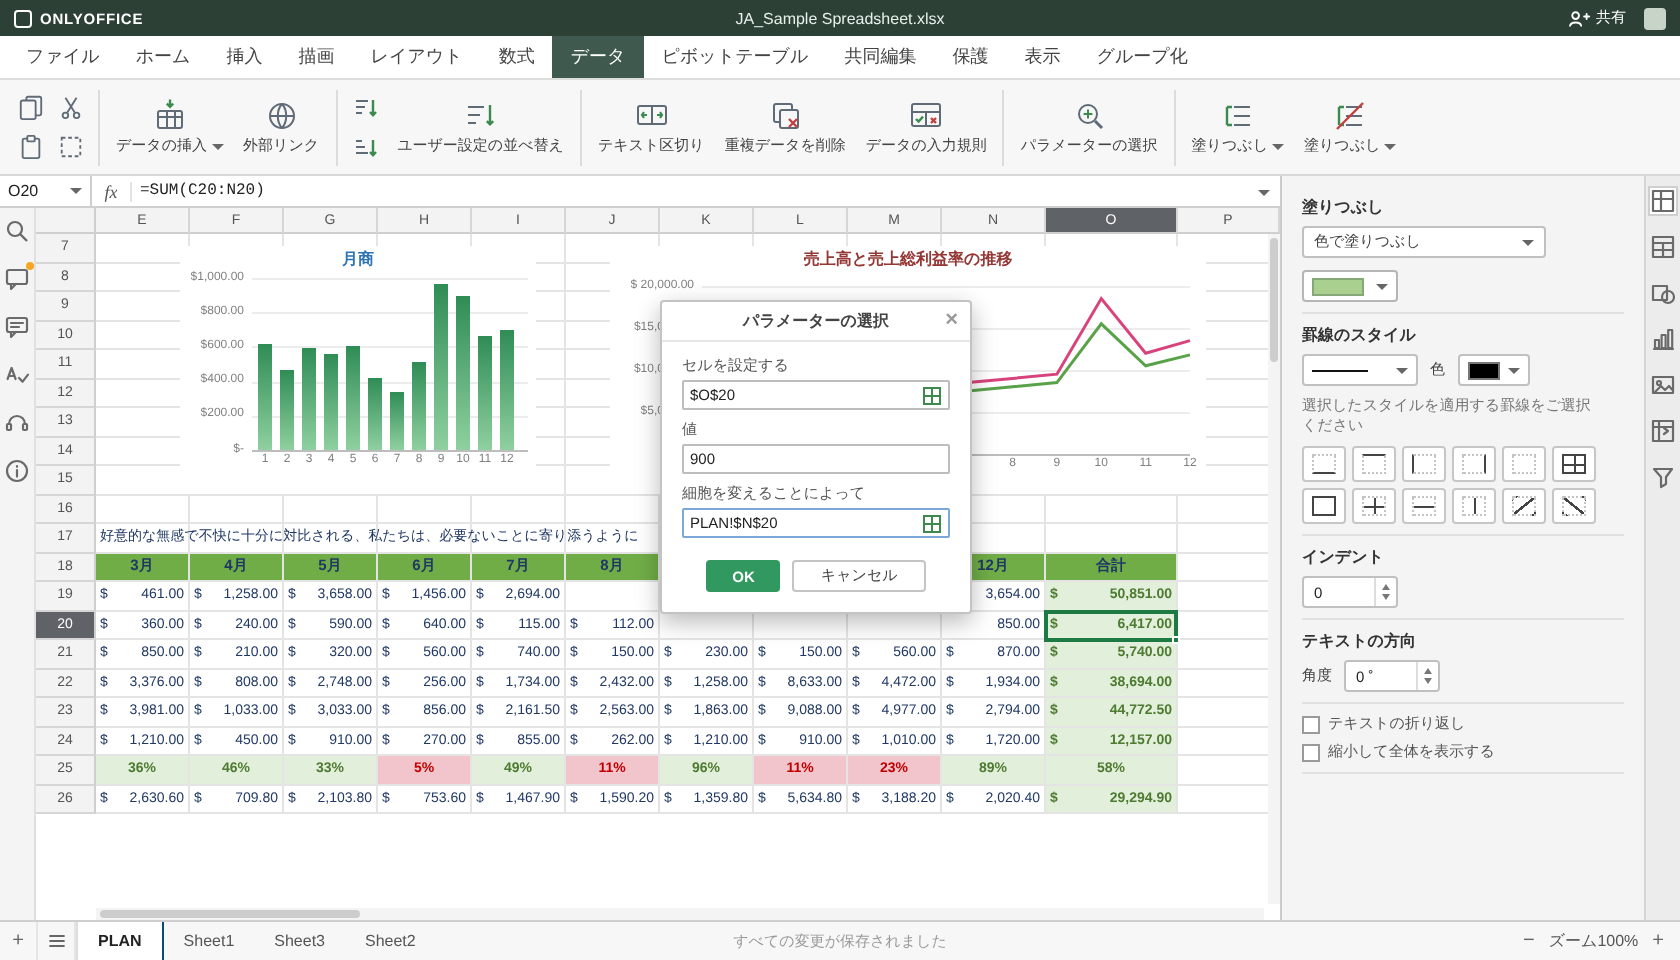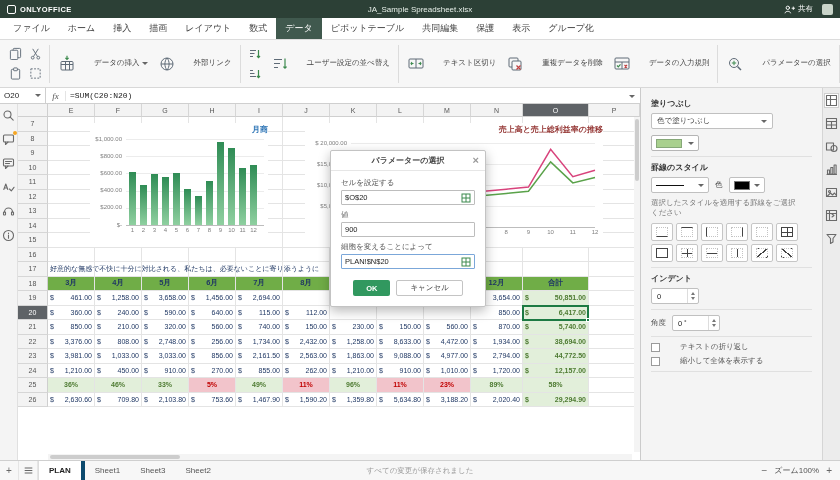--- a/index.html
+++ b/index.html
@@ -19,21 +19,21 @@
 .tabbar{position:absolute;top:18px;left:0;right:0;height:22px;background:#fff;border-bottom:1px solid #dcdcdc;display:flex;align-items:stretch;padding-left:4px}
 .tab{padding:0 9px;display:flex;align-items:center;font-size:9px;color:#444;cursor:pointer;white-space:nowrap}
 .tab.active{background:#40594e;color:#fff}
 
 
 .toolbar{position:absolute;top:40px;left:0;right:0;height:48px;background:#f7f7f7;border-bottom:1px solid #d8d8d8;display:flex;align-items:center;padding:2px 4px}
 .tgroup{display:flex;align-items:center;gap:2px;padding:0 2px;height:100%}
 .sep{width:1px;background:#dcdcdc;height:38px;margin:0 3px;flex:0 0 1px}
 .sb-col{display:flex;flex-direction:column;gap:3px;justify-content:center}
 .sbtn{width:18px;height:17px;display:flex;align-items:center;justify-content:center;border-radius:2px}
-.bigbtn{display:flex;flex-direction:row;align-items:center;justify-content:center;gap:18px;padding:2px 5px;border-radius:2px;font-size:7.5px;color:#444;text-align:center;line-height:1.1;height:44px;white-space:nowrap}
+.bigbtn{display:flex;flex-direction:column;align-items:center;justify-content:center;gap:2px;padding:2px 5px;border-radius:2px;font-size:7.5px;color:#444;text-align:center;line-height:1.1;height:44px;white-space:nowrap}
 .lbl{display:flex;align-items:center;gap:2px}
 .caret{display:inline-block;width:0;height:0;border-left:3px solid transparent;border-right:3px solid transparent;border-top:3px solid #666}
 
 
 .formula-row{position:absolute;top:88px;left:0;width:640px;height:16px;background:#fff;border-bottom:1px solid #cfcfcf;display:flex;align-items:center}
 .name-box{width:46px;height:100%;border-right:1px solid #cfcfcf;display:flex;align-items:center;justify-content:space-between;padding:0 4px;font-size:8px;color:#222}
 .fx{width:20px;text-align:center;font-style:italic;font-family:"Liberation Serif","DejaVu Serif",serif;color:#555;border-right:1px solid #e4e4e4;font-size:9px}
 .formula-text{flex:1;padding:0 4px;font-size:8px;color:#222;font-family:Liberation Mono, monospace}
 .fb-caret{padding:0 5px}
 
@@ -57,21 +57,21 @@
 .cells{position:absolute;left:30px;top:13px;width:592px;height:290px}
 .grow{display:flex;height:14.5px}
 .gcell{border-right:1px solid #e4e4e4;border-bottom:1px solid #e4e4e4;font-size:7px;display:flex;align-items:center;justify-content:space-between;padding:0 2px;color:#203864;overflow:hidden;white-space:nowrap;flex:0 0 auto}
 .gcell.hd{background:#70ad47;color:#203864;font-weight:bold;justify-content:center;font-size:7.5px}
 .gcell.tot{background:#e2efda;color:#4e7b32;font-weight:bold}
 .gcell.num{justify-content:flex-end}
 .gcell.pg{background:#e2efda;color:#4e7b32;justify-content:center;font-weight:bold}
 .gcell.pr{background:#f2c4cb;color:#c00000;justify-content:center;font-weight:bold}
 .note{position:absolute;left:2px;top:145px;height:14.5px;line-height:14.5px;font-size:7px;color:#203864;white-space:nowrap;z-index:2}
 .chartbox{position:absolute;background:#fff;z-index:3}
-.c-title{position:absolute;left:0;right:0;top:1px;text-align:right;font-size:8px;font-weight:bold}
+.c-title{position:absolute;left:0;right:0;top:1px;text-align:center;font-size:8px;font-weight:bold}
 .ylab{position:absolute;font-size:6px;color:#808080;text-align:right}
 .gline{position:absolute;height:1px;background:#ececec}
 .gline.base{background:#bdbdbd}
 .bar{position:absolute;width:7px;background:linear-gradient(180deg,#2f8c55,#8fd0a0)}
 .xtick{position:absolute;font-size:6px;color:#808080;text-align:center}
 .sel-box{position:absolute;border:2px solid #1d7a43;z-index:4}
 .handle{position:absolute;right:-3px;bottom:-3px;width:4px;height:4px;background:#1d7a43;border:1px solid #fff}
 .vscroll{position:absolute;right:0;top:13px;bottom:8px;width:6px;background:#f4f4f4;z-index:5}
 .vthumb{position:absolute;top:2px;left:1px;width:4px;height:62px;background:#cdcdcd;border-radius:2px}
 .hscroll{position:absolute;left:30px;right:8px;bottom:0;height:6px;background:#f4f4f4;z-index:5}
@@ -102,30 +102,30 @@
 .bi.b-inner-h::before{content:"";position:absolute;left:0;right:0;top:4px;height:1px;background:#444}
 .bi.b-inner-v::before{content:"";position:absolute;top:0;bottom:0;left:5px;width:1px;background:#444}
 .bi.b-diag-down{background:linear-gradient(to bottom right,transparent 45%,#444 45%,#444 55%,transparent 55%)}
 .bi.b-diag-up{background:linear-gradient(to top right,transparent 45%,#444 45%,#444 55%,transparent 55%)}
 .rp-div{height:1px;background:#e0e0e0;margin:5px 0}
 .spin{display:flex;height:16px;border:1px solid #c0c0c0;background:#fff;width:48px;border-radius:2px;align-items:stretch}
 .spin .sv{flex:1;display:flex;align-items:center;padding-left:5px;color:#222}
 .arrows{width:11px;border-left:1px solid #ddd;display:flex;flex-direction:column;align-items:center;justify-content:center;gap:2px}
 .tri-up{width:0;height:0;border-left:2.5px solid transparent;border-right:2.5px solid transparent;border-bottom:3px solid #777}
 .tri-dn{width:0;height:0;border-left:2.5px solid transparent;border-right:2.5px solid transparent;border-top:3px solid #777}
-.chk{display:flex;align-items:center;gap:20px;margin:4px 0;color:#555}
+.chk{display:flex;align-items:center;gap:4px;margin:4px 0;color:#555}
 .box{width:9px;height:9px;border:1px solid #9a9a9a;background:#fff;flex:0 0 9px}
 .cond-btn{display:flex;align-items:center;gap:4px;margin-top:6px;color:#444}
 
 
 .statusbar{position:absolute;left:0;right:0;bottom:0;height:20px;background:#f7f7f7;border-top:1px solid #cfcfcf;display:flex;align-items:stretch;font-size:8px;color:#555}
 .st-btn{width:19px;display:flex;align-items:center;justify-content:center;color:#666;border-right:1px solid #e5e5e5;font-size:10px}
 .sheet-tabs{display:flex;align-items:stretch}
 .sheet-tab{padding:0 10px;display:flex;align-items:center;color:#555}
-.sheet-tab.active{background:#fff;color:#222;font-weight:bold;border-right:4px solid #0c4a6e;border-left:1px solid #ddd}
+.sheet-tab.active{background:#fff;color:#222;font-weight:bold;border-right:1px solid #0c4a6e;border-left:1px solid #ddd}
 .st-msg{position:absolute;left:0;right:0;top:0;bottom:0;display:flex;align-items:center;justify-content:center;color:#9a9a9a;font-size:7.5px;pointer-events:none}
 .zoom{margin-left:auto;display:flex;align-items:center;gap:7px;padding-right:8px;z-index:1;color:#555}
 .zbtn{font-size:10px;color:#666}
 
 
 .dialog{position:absolute;left:330px;top:150px;width:156px;background:#fff;border:1px solid #c3c3c3;box-shadow:0 4px 12px rgba(0,0,0,.28);z-index:10;font-size:7.5px;border-radius:2px}
 .dlg-head{height:20px;display:flex;align-items:center;justify-content:center;border-bottom:1px solid #e6e6e6;font-weight:bold;font-size:8px;color:#444;position:relative}
 .dlg-x{position:absolute;right:6px;top:2px;color:#999;font-size:11px;line-height:14px}
 .dlg-body{padding:2px 10px 2px}
 .f-label{margin:5px 0 2px;color:#555}
@@ -1124,20 +1124,21 @@
     <div class="rp-div"></div>
     <div class="rp-h">インデント</div>
     <div class="spin">
         <span class="sv">0</span>
         <span class="arrows">
           <i class="tri-up"></i>
           <i class="tri-dn"></i>
         </span>
       </div>
     <div class="rp-div"></div>
+    <div class="rp-h">テキストの方向</div>
     <div class="rp-row">
       <span>角度</span>
       <div class="spin">
           <span class="sv">0 ˚</span>
           <span class="arrows">
             <i class="tri-up"></i>
             <i class="tri-dn"></i>
           </span>
         </div>
     </div>

